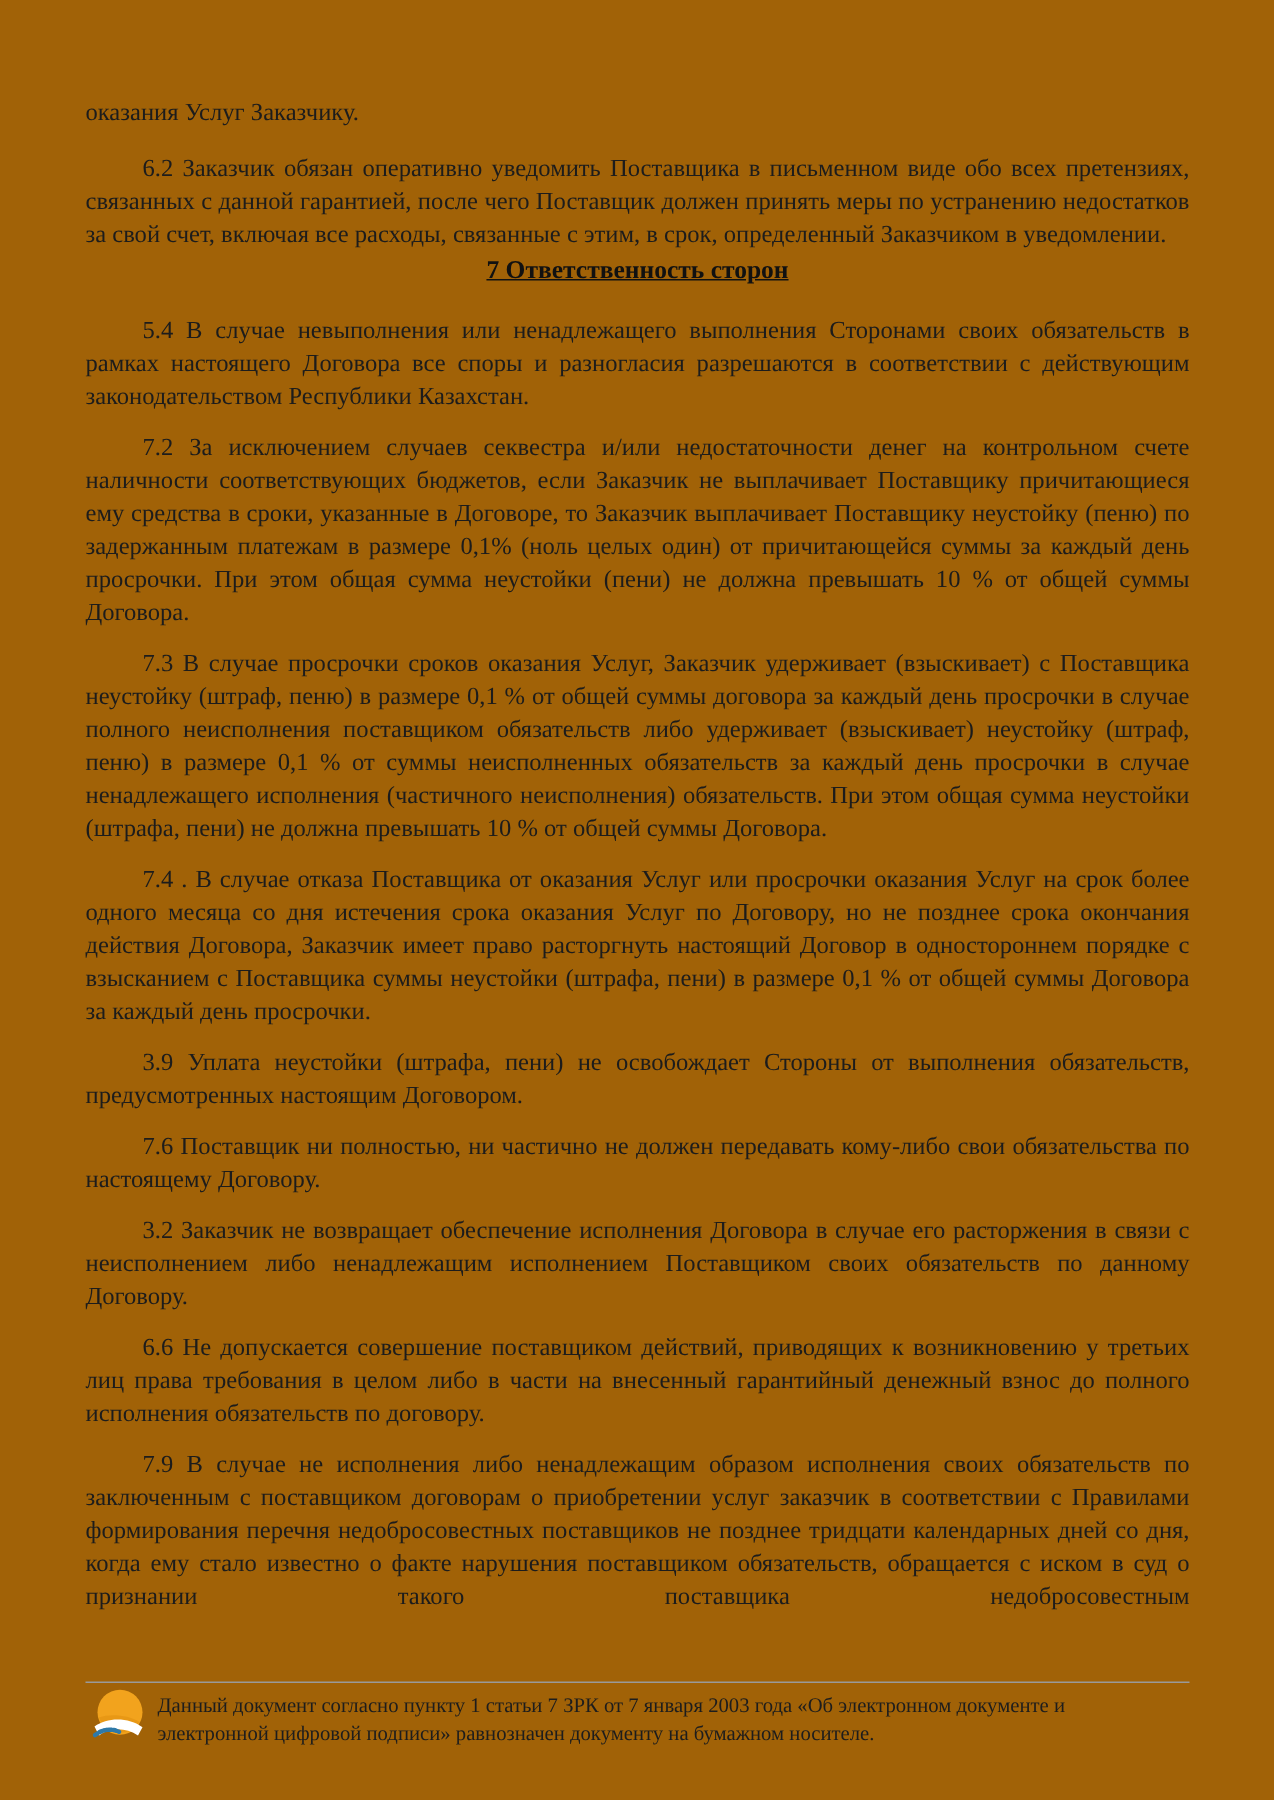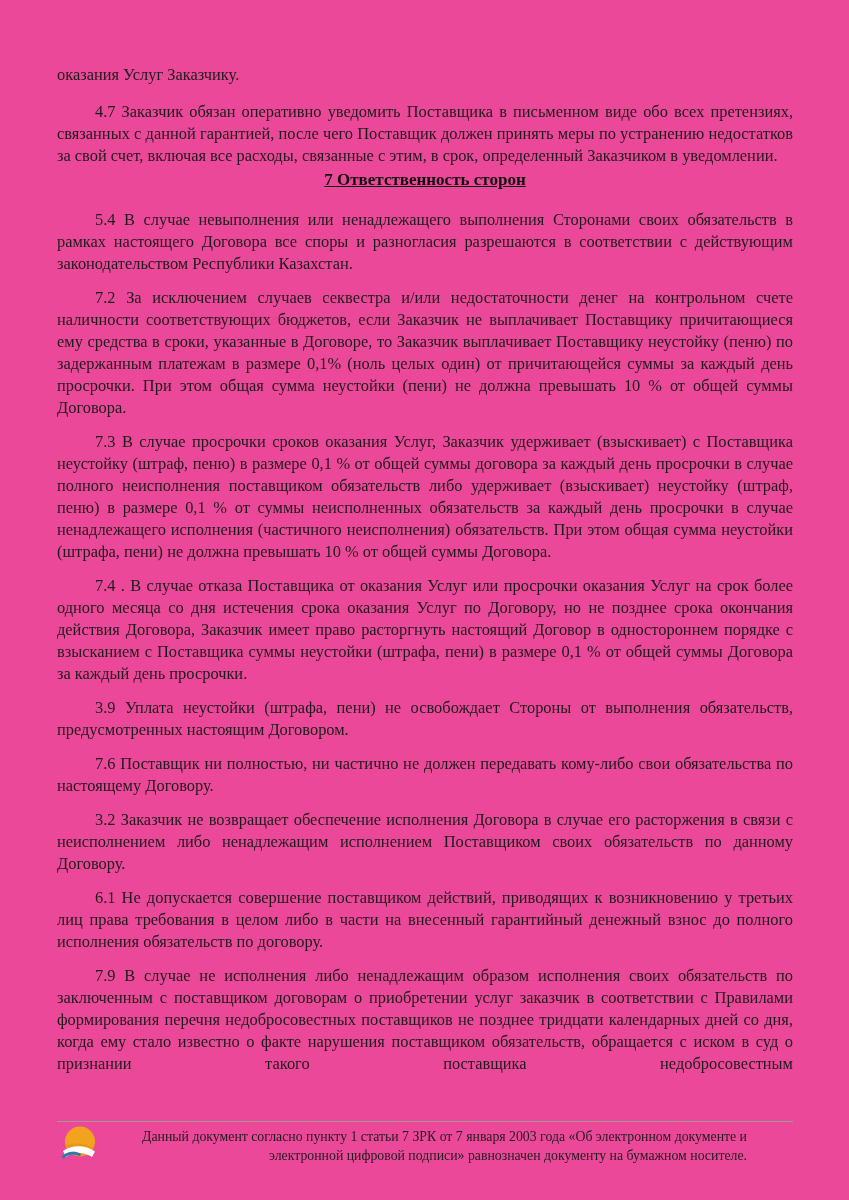--- a/index.html
+++ b/index.html
@@ -4,21 +4,21 @@
 <style>
   html, body {
     margin: 0;
     padding: 0;
     background: #ffffff;
   }
   .page {
     position: relative;
     width: 849px;
     height: 1200px;
-    background: #ec4899;
+    background: #a16207;
     overflow: hidden;
     font-family: "Liberation Serif", "DejaVu Serif", serif;
     color: #1c1c1c;
   }
   .content {
     position: absolute;
     left: 57px;
     right: 56px;
     top: 64px;
   }
@@ -72,51 +72,51 @@
   .footer .logo {
     width: 40px;
     height: 42px;
     flex: 0 0 auto;
   }
   .footer-note {
     width: 642px;
     padding-top: 3px;
     font-size: 13.8px;
     line-height: 18.5px;
-    text-align: right;
+    text-align: left;
     color: #1d1d1d;
   }
 </style>
 </head>
 <body>
 
 <div class="page">
 
   <div class="content">
     <p class="continuation">оказания Услуг Заказчику.</p>
 
-    <p class="clause-62">4.7 Заказчик обязан оперативно уведомить Поставщика в письменном виде обо всех претензиях, связанных с данной гарантией, после чего Поставщик должен принять меры по устранению недостатков за свой счет, включая все расходы, связанные с этим, в срок, определенный Заказчиком в уведомлении.</p>
+    <p class="clause-62">6.2 Заказчик обязан оперативно уведомить Поставщика в письменном виде обо всех претензиях, связанных с данной гарантией, после чего Поставщик должен принять меры по устранению недостатков за свой счет, включая все расходы, связанные с этим, в срок, определенный Заказчиком в уведомлении.</p>
 
     <h2 class="section-heading">7 Ответственность сторон</h2>
 
     <p class="first-after-heading">5.4 В случае невыполнения или ненадлежащего выполнения Сторонами своих обязательств в рамках настоящего Договора все споры и разногласия разрешаются в соответствии с действующим законодательством Республики Казахстан.</p>
 
     <p>7.2 За исключением случаев секвестра и/или недостаточности денег на контрольном счете наличности соответствующих бюджетов, если Заказчик не выплачивает Поставщику причитающиеся ему средства в сроки, указанные в Договоре, то Заказчик выплачивает Поставщику неустойку (пеню) по задержанным платежам в размере 0,1% (ноль целых один) от причитающейся суммы за каждый день просрочки. При этом общая сумма неустойки (пени) не должна превышать 10 % от общей суммы Договора.</p>
 
     <p>7.3 В случае просрочки сроков оказания Услуг, Заказчик удерживает (взыскивает) с Поставщика неустойку (штраф, пеню) в размере 0,1 % от общей суммы договора за каждый день просрочки в случае полного неисполнения поставщиком обязательств либо удерживает (взыскивает) неустойку (штраф, пеню) в размере 0,1 % от суммы неисполненных обязательств за каждый день просрочки в случае ненадлежащего исполнения (частичного неисполнения) обязательств. При этом общая сумма неустойки (штрафа, пени) не должна превышать 10 % от общей суммы Договора.</p>
 
     <p>7.4 . В случае отказа Поставщика от оказания Услуг или просрочки оказания Услуг на срок более одного месяца со дня истечения срока оказания Услуг по Договору, но не позднее срока окончания действия Договора, Заказчик имеет право расторгнуть настоящий Договор в одностороннем порядке с взысканием с Поставщика суммы неустойки (штрафа, пени) в размере 0,1 % от общей суммы Договора за каждый день просрочки.</p>
 
     <p>3.9 Уплата неустойки (штрафа, пени) не освобождает Стороны от выполнения обязательств, предусмотренных настоящим Договором.</p>
 
     <p>7.6 Поставщик ни полностью, ни частично не должен передавать кому-либо свои обязательства по настоящему Договору.</p>
 
     <p>3.2 Заказчик не возвращает обеспечение исполнения Договора в случае его расторжения в связи с неисполнением либо ненадлежащим исполнением Поставщиком своих обязательств по данному Договору.</p>
 
-    <p>6.1 Не допускается совершение поставщиком действий, приводящих к возникновению у третьих лиц права требования в целом либо в части на внесенный гарантийный денежный взнос до полного исполнения обязательств по договору.</p>
+    <p>6.6 Не допускается совершение поставщиком действий, приводящих к возникновению у третьих лиц права требования в целом либо в части на внесенный гарантийный денежный взнос до полного исполнения обязательств по договору.</p>
 
     <p class="cut-off">7.9 В случае не исполнения либо ненадлежащим образом исполнения своих обязательств по заключенным с поставщиком договорам о приобретении услуг заказчик в соответствии с Правилами формирования перечня недобросовестных поставщиков не позднее тридцати календарных дней со дня, когда ему стало известно о факте нарушения поставщиком обязательств, обращается с иском в суд о признании такого поставщика недобросовестным</p>
   </div>
 
   <div class="footer-separator"></div>
 
   <div class="footer">
     <span class="logo">
       <svg width="40" height="42" viewBox="0 0 40 42" xmlns="http://www.w3.org/2000/svg" aria-hidden="true">
 

